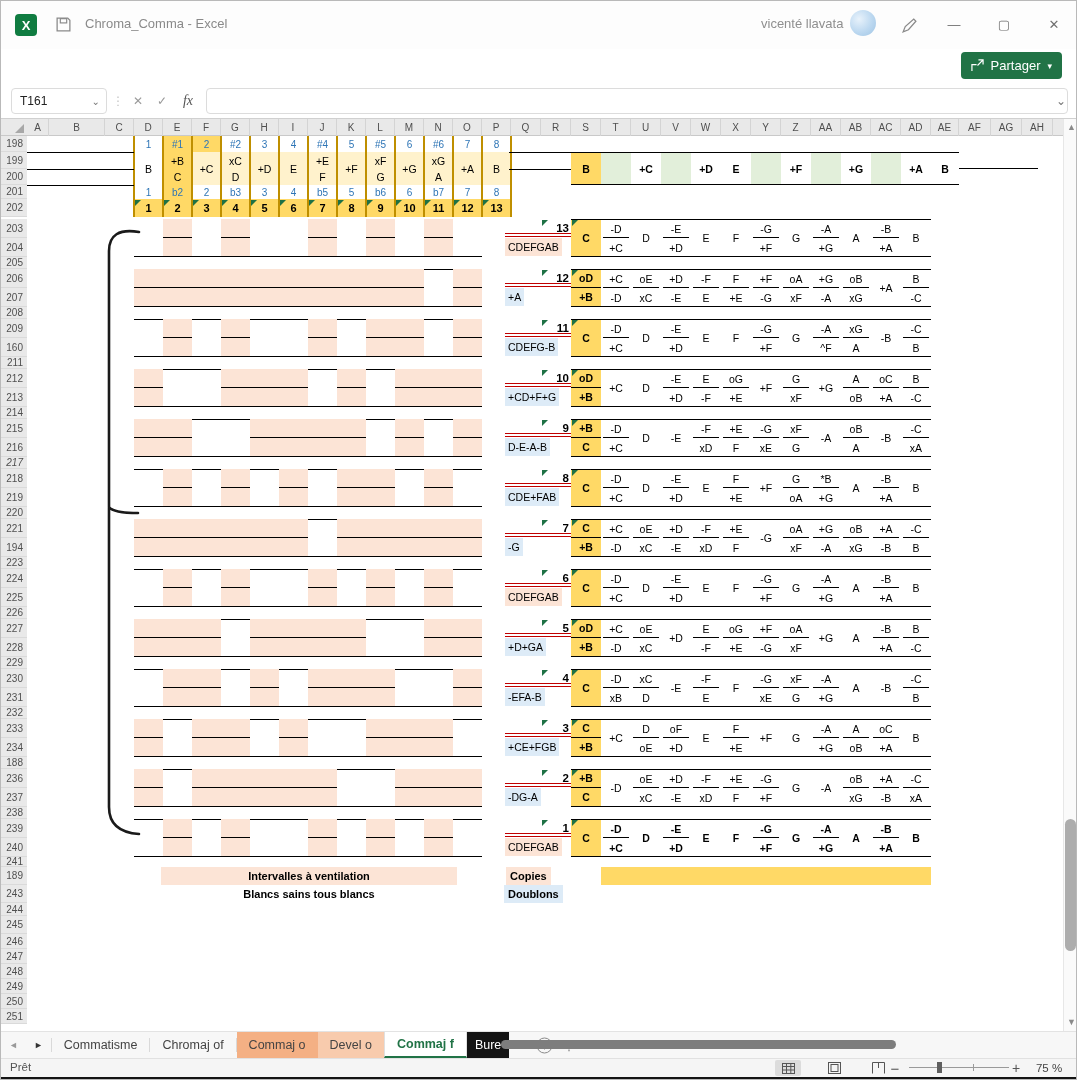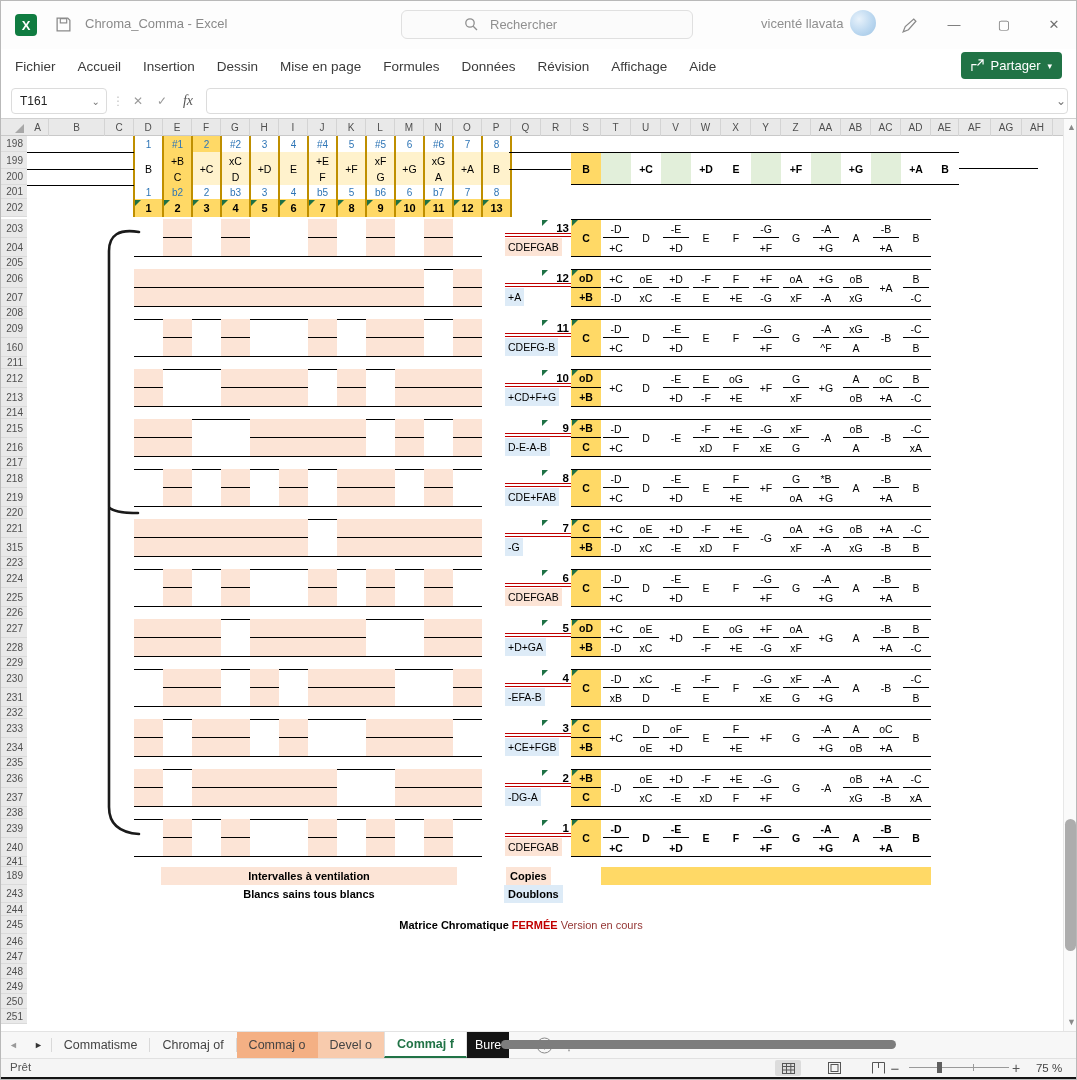--- a/index.html
+++ b/index.html
@@ -67,53 +67,32 @@
   <div id="titlebar">
     <div class="abs" style="left:14px;top:13px;width:22px;height:22px;background:#107C41;border-radius:4px;
          display:flex;align-items:center;justify-content:center;color:#fff;font-weight:700;font-size:13px;">X</div>
     <div class="abs" style="left:54px;top:15px;">
       <svg width="17" height="17" viewBox="0 0 16 16">
           <path d="M2 2h10l2 2v10H2z" fill="none" stroke="#8a8a8a" stroke-width="1.2"></path>
           <rect x="5" y="2.5" width="6" height="4" fill="none" stroke="#8a8a8a" stroke-width="1.1"></rect>
         </svg>
     </div>
     <span id="title-text">Chroma_Comma - Excel</span>
-    <div id="searchbox">
-      <span style="position:absolute;left:62px;top:6px;">
-        <svg width="15" height="15" viewBox="0 0 15 15">
-            <circle cx="6" cy="6" r="4.2" fill="none" stroke="#8f8f8f" stroke-width="1.3"></circle>
-            <line x1="9.2" y1="9.2" x2="13" y2="13" stroke="#8f8f8f" stroke-width="1.3"></line>
-          </svg>
-      </span>
-      <span>Rechercher</span>
-    </div>
     <span id="username">vicenté llavata</span>
     <div id="avatar"></div>
     <div class="abs" style="left:900px;top:16px;">
       <svg width="17" height="17" viewBox="0 0 16 16">
           <path d="M2 14l2-5 8-7 2 2-7 8z" fill="none" stroke="#8a8a8a" stroke-width="1.2"></path>
         </svg>
     </div>
     <div class="winbtn" style="left:938px;">—</div>
     <div class="winbtn" style="left:988px;">▢</div>
     <div class="winbtn" style="left:1038px;">✕</div>
   </div>
 
-  <div id="menubar">
-      <div class="menu-item">Fichier</div>
-      <div class="menu-item">Accueil</div>
-      <div class="menu-item">Insertion</div>
-      <div class="menu-item">Dessin</div>
-      <div class="menu-item">Mise en page</div>
-      <div class="menu-item">Formules</div>
-      <div class="menu-item">Données</div>
-      <div class="menu-item">Révision</div>
-      <div class="menu-item">Affichage</div>
-      <div class="menu-item">Aide</div>
-    </div>
   <div id="share-btn">
     <span>
       <svg width="13" height="13" viewBox="0 0 14 14">
           <path d="M1 13V6h5" fill="none" stroke="#fff" stroke-width="1.3"></path>
           <path d="M7 7l6-6M8 1h5v5" fill="none" stroke="#fff" stroke-width="1.3"></path>
         </svg>
     </span>
     <span>Partager</span>
     <span style="font-size:9px;">▾</span>
   </div>
@@ -930,25 +909,20 @@
       <div class="abs t" style="left: 900px; top: 818px; width: 30px; height: 38px; font-weight: 700;">B</div>
       <svg width="60" height="640" style="position: absolute; left: 90px; top: 210px; overflow: visible;">
         <path d="M48 21 Q18 16 18 40 L18 596 Q18 621 48 623 M18 296 Q22 302 47 302" fill="none" stroke="#1a1a1a" stroke-width="2.6" stroke-linecap="round"></path>
       </svg>
       <div class="abs" style="left: 160px; top: 866px; width: 296px; height: 18px; background: rgb(252, 228, 214);"></div>
       <div class="abs t" style="left: 160px; top: 866px; width: 296px; height: 18px; font-weight: 700; font-size: 11px;">Intervalles à ventilation</div>
       <div class="abs t" style="left: 160px; top: 884px; width: 296px; height: 18px; font-weight: 700; font-size: 11px;">Blancs sains tous blancs</div>
       <div class="abs t" style="left: 505px; top: 866px; height: 18px; justify-content: flex-start; padding: 0px 4px; width: auto; font-weight: 700; font-size: 11px; background: rgb(252, 228, 214);">Copies</div>
       <div class="abs t" style="left: 503px; top: 884px; height: 18px; justify-content: flex-start; padding: 0px 4px; width: auto; font-weight: 700; font-size: 11px; background: rgb(221, 235, 247);">Doublons</div>
       <div class="abs" style="left: 600px; top: 866px; width: 330px; height: 18px; background: rgb(255, 217, 102);"></div>
-      <div class="abs" style="left: 300px; top: 915px; width: 440px; height: 18px; display: flex; align-items: center; justify-content: center; font-size: 11px;">
-        <span style="font-weight: 700; color: rgb(0, 0, 0); white-space: pre;">Matrice Chromatique </span>
-        <span style="font-weight: 700; color: rgb(192, 0, 0); white-space: pre;">FERMÉE</span>
-        <span style="color: rgb(148, 54, 52); white-space: pre;"> Version en cours</span>
-      </div>
     </div>
 
   <div id="vscroll"></div>
   <div class="scroll-arrow" style="left:1066px;top:121px;">▲</div>
   <div class="scroll-arrow" style="left:1066px;top:1016px;">▼</div>
   <div id="vthumb"></div>
 
   <div id="tabbar">
       <div class="sheet-tab" style="color: rgb(154, 154, 154); font-size: 9px; padding: 0px 8px;">◄</div>
       <div class="sheet-tab" style="color: rgb(51, 51, 51); font-size: 9px; padding: 0px 8px;">►</div>
@@ -1050,39 +1024,39 @@
     <div class="rowhdr-cell" style="top: 287px; height: 19px;">207</div>
     <div class="rowhdr-cell" style="top: 306px; height: 12px;">208</div>
     <div class="rowhdr-cell" style="top: 318px; height: 19px;">209</div>
     <div class="rowhdr-cell" style="top: 337px; height: 19px;">160</div>
     <div class="rowhdr-cell" style="top: 356px; height: 12px;">211</div>
     <div class="rowhdr-cell" style="top: 368px; height: 19px;">212</div>
     <div class="rowhdr-cell" style="top: 387px; height: 19px;">213</div>
     <div class="rowhdr-cell" style="top: 406px; height: 12px;">214</div>
     <div class="rowhdr-cell" style="top: 418px; height: 19px;">215</div>
     <div class="rowhdr-cell" style="top: 437px; height: 19px;">216</div>
-    <div class="rowhdr-cell" style="top: 456px; height: 12px;">217</div>
+    <div class="rowhdr-cell" style="top: 456px; height: 12px; font-style: italic;">217</div>
     <div class="rowhdr-cell" style="top: 468px; height: 19px;">218</div>
     <div class="rowhdr-cell" style="top: 487px; height: 19px;">219</div>
     <div class="rowhdr-cell" style="top: 506px; height: 12px;">220</div>
     <div class="rowhdr-cell" style="top: 518px; height: 19px;">221</div>
-    <div class="rowhdr-cell" style="top: 537px; height: 19px;">315</div>
+    <div class="rowhdr-cell" style="top: 537px; height: 19px;">194</div>
     <div class="rowhdr-cell" style="top: 556px; height: 12px;">223</div>
     <div class="rowhdr-cell" style="top: 568px; height: 19px;">224</div>
     <div class="rowhdr-cell" style="top: 587px; height: 19px;">225</div>
     <div class="rowhdr-cell" style="top: 606px; height: 12px;">226</div>
     <div class="rowhdr-cell" style="top: 618px; height: 19px;">227</div>
     <div class="rowhdr-cell" style="top: 637px; height: 19px;">228</div>
     <div class="rowhdr-cell" style="top: 656px; height: 12px;">229</div>
     <div class="rowhdr-cell" style="top: 668px; height: 19px;">230</div>
     <div class="rowhdr-cell" style="top: 687px; height: 19px;">231</div>
     <div class="rowhdr-cell" style="top: 706px; height: 12px;">232</div>
     <div class="rowhdr-cell" style="top: 718px; height: 19px;">233</div>
     <div class="rowhdr-cell" style="top: 737px; height: 19px;">234</div>
-    <div class="rowhdr-cell" style="top: 756px; height: 12px;">235</div>
+    <div class="rowhdr-cell" style="top: 756px; height: 12px;">188</div>
     <div class="rowhdr-cell" style="top: 768px; height: 19px;">236</div>
     <div class="rowhdr-cell" style="top: 787px; height: 19px;">237</div>
     <div class="rowhdr-cell" style="top: 806px; height: 12px;">238</div>
     <div class="rowhdr-cell" style="top: 818px; height: 19px;">239</div>
     <div class="rowhdr-cell" style="top: 837px; height: 19px;">240</div>
     <div class="rowhdr-cell" style="top: 856px; height: 10px;">241</div>
     <div class="rowhdr-cell" style="top: 866px; height: 18px;">189</div>
     <div class="rowhdr-cell" style="top: 884px; height: 18px;">243</div>
     <div class="rowhdr-cell" style="top: 902px; height: 13px;">244</div>
     <div class="rowhdr-cell" style="top: 915px; height: 18px;">245</div>

